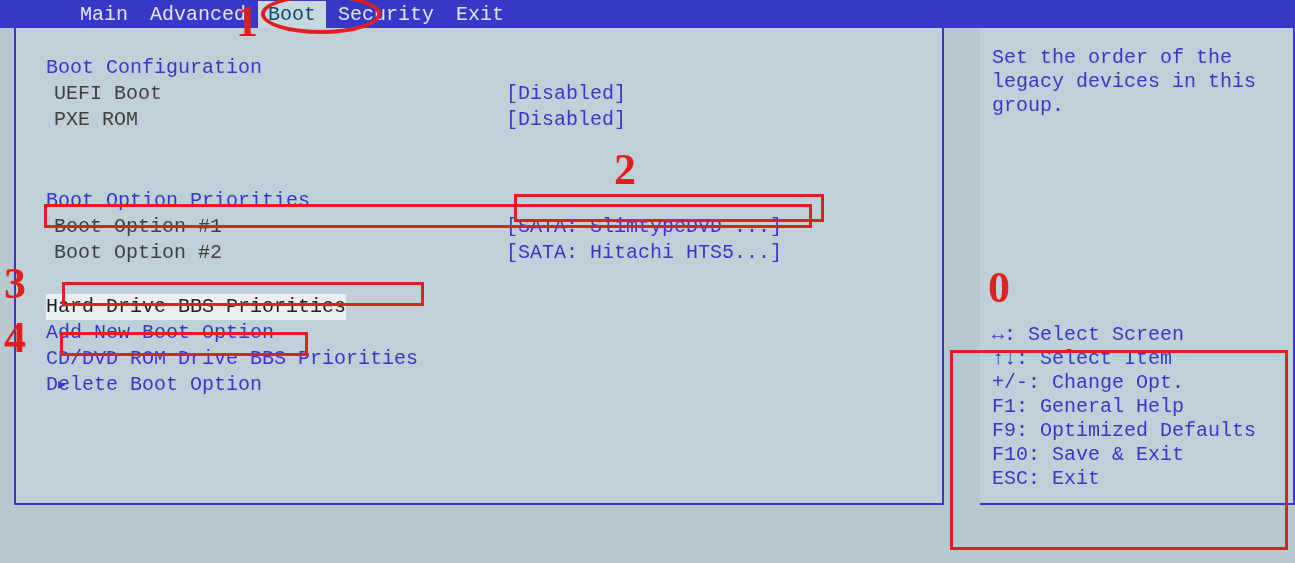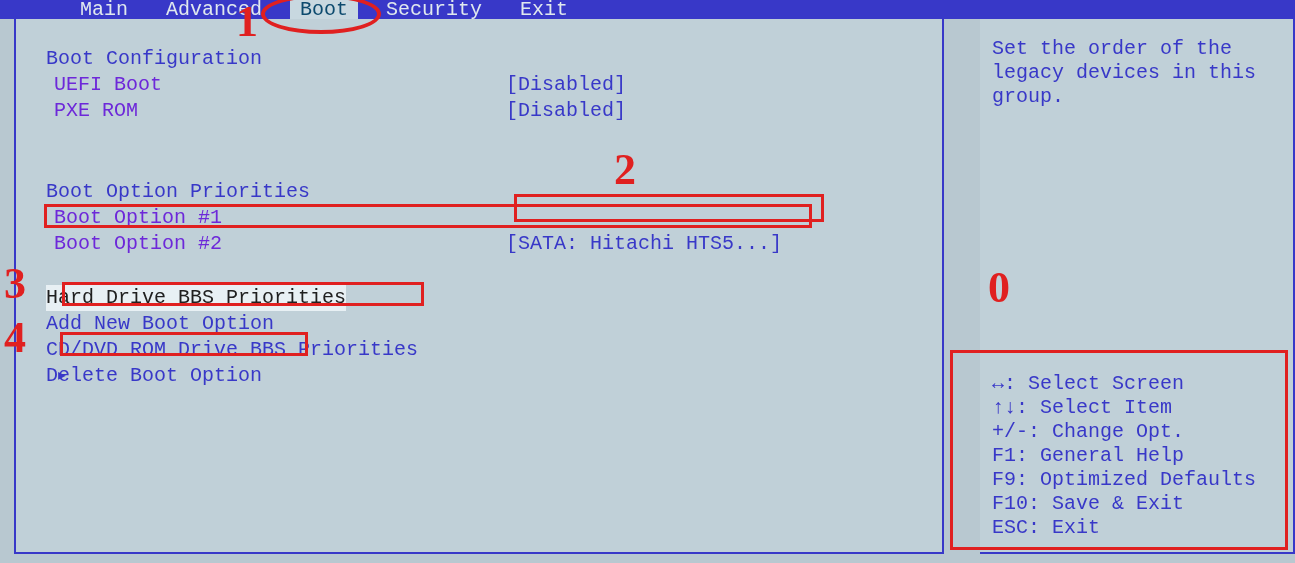--- a/index.html
+++ b/index.html
@@ -7,38 +7,38 @@
       width: 1295px;
       height: 563px;
       background: #b8c8d0;
       font-family: "Courier New", monospace;
       font-size: 20px;
       color: #3838c8;
       position: relative;
       overflow: hidden;
     }
     .menubar {
-      height: 19px;
+      height: 28px;
       background: #3838c8;
       display: flex;
       align-items: center;
       padding-left: 70px;
-      gap: 18px;
+      gap: 2px;
     }
     .menubar .tab {
       color: #e0e8ee;
       padding: 2px 10px;
     }
     .menubar .tab.active {
       background: #c8d8e0;
       color: #0c4a6e;
     }
     .content {
       display: flex;
-      height: 535px;
+      height: 477px;
     }
     .main-panel {
       flex: 0 0 930px;
       border: 2px solid #3838c8;
       border-top: none;
       margin-left: 14px;
       padding: 28px 18px 18px 30px;
       background: #c0d0d8;
       position: relative;
     }
@@ -50,21 +50,21 @@
       padding: 18px 12px;
       background: #c0d0d8;
       position: relative;
       margin-left: 36px;
     }
     .section-header { color: #3838c8; margin-bottom: 2px; }
     .row {
       display: flex;
       line-height: 26px;
     }
-    .row .label { flex: 0 0 460px; color: #6d28d9; padding-left: 8px; }
+    .row .label { flex: 0 0 460px; color: #404040; padding-left: 8px; }
     .row .value { color: #3838c8; }
     .submenu {
       color: #3838c8;
       line-height: 26px;
       padding-left: 0;
     }
     .submenu.selected {
       background: #e8f0f4;
       color: #202020;
       display: inline-block;
@@ -117,20 +117,21 @@
       <span class="label">PXE ROM</span>
       <span class="value">[Disabled]</span>
     </div>
 
     <div class="spacer"></div>
     <div class="spacer"></div>
 
     <div class="section-header">Boot Option Priorities</div>
     <div class="row">
       <span class="label">Boot Option #1</span>
+      <span class="value">[SATA: SlimtypeDVD ...]</span>
     </div>
     <div class="row">
       <span class="label">Boot Option #2</span>
       <span class="value">[SATA: Hitachi HTS5...]</span>
     </div>
 
     <div class="spacer"></div>
 
     <div><span class="submenu selected">Hard Drive BBS Priorities</span></div>
     <div class="submenu">Add New Boot Option</div>

